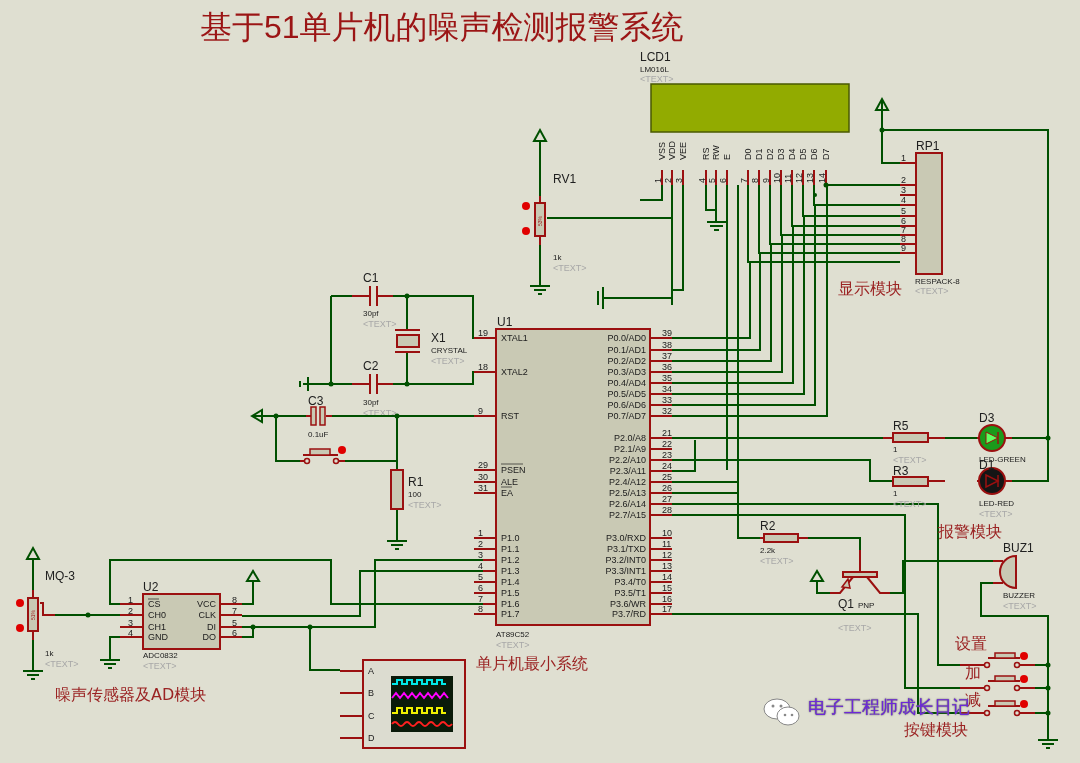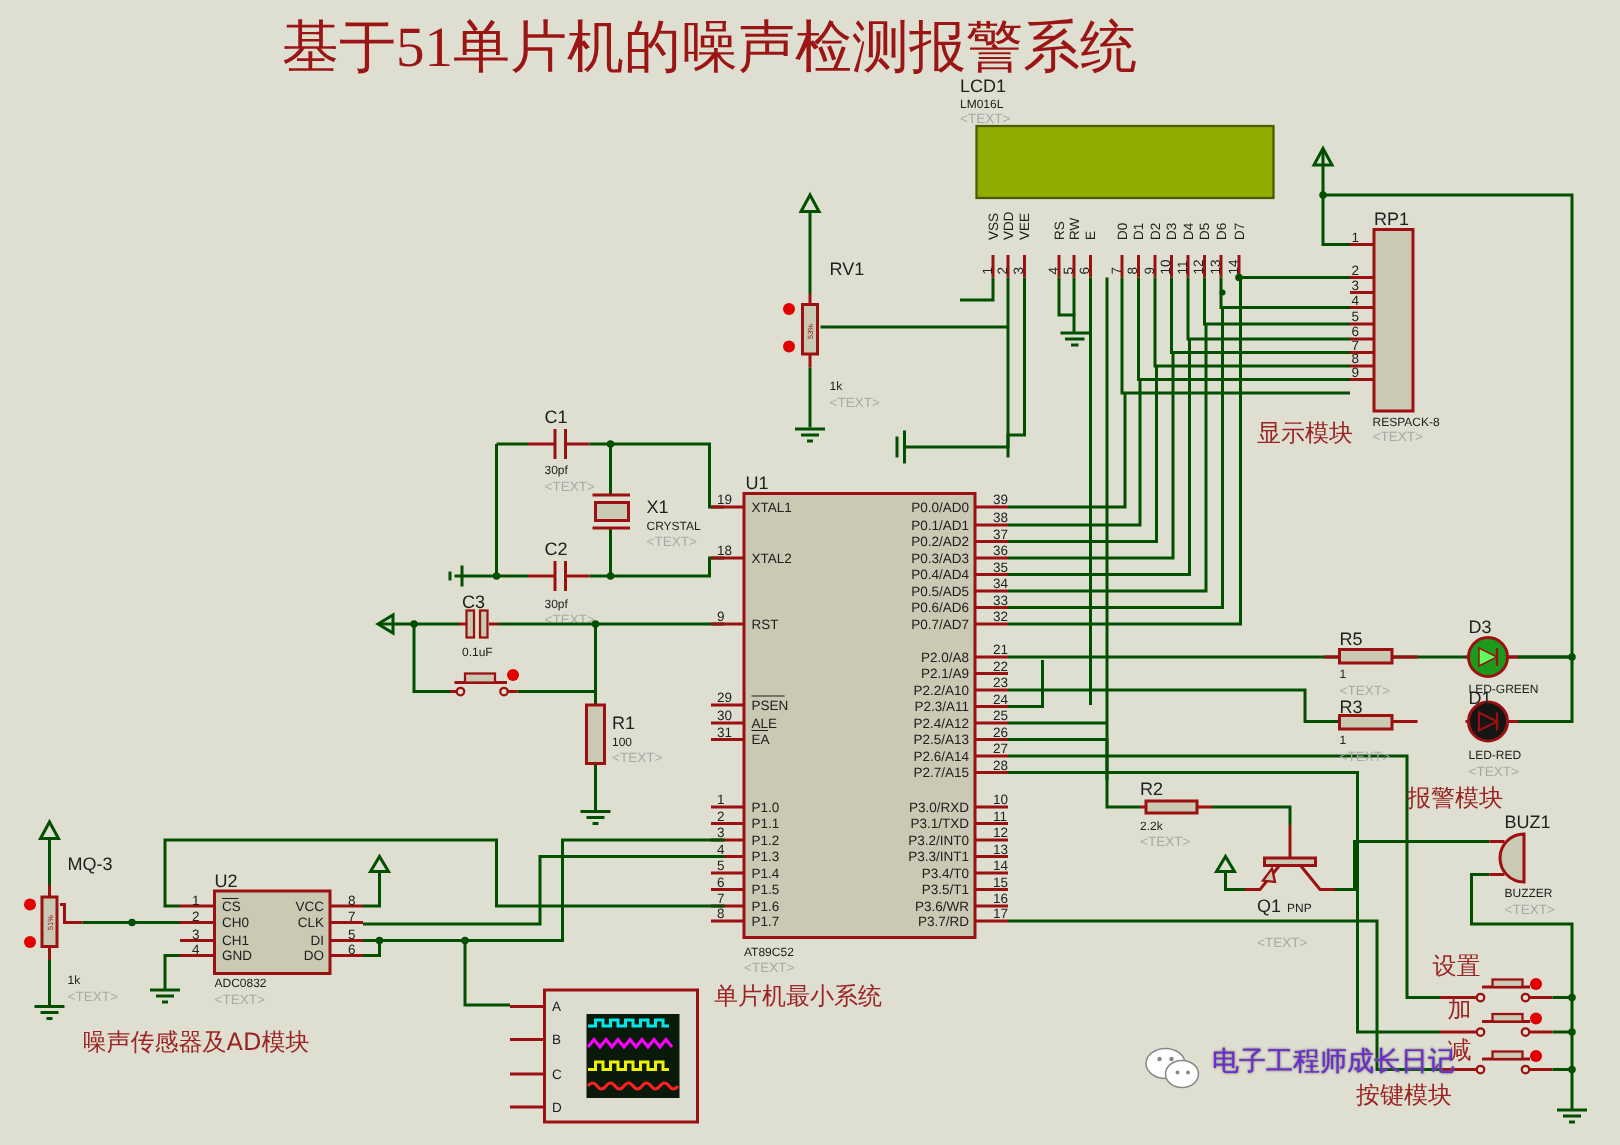--- a/index.html
+++ b/index.html
@@ -7,21 +7,21 @@
   #sch{position:absolute;left:0;top:0;}
   .lbl{font-family:"Liberation Sans",sans-serif;fill:#202020;}
   .txt{font-family:"Liberation Sans",sans-serif;fill:#a8a8a8;font-size:9px;}
   .cn{font-family:"DejaVu Sans",sans-serif;fill:#9b2323;}
   .wire{stroke:#005000;stroke-width:2;fill:none;}
   .pin{stroke:#9b1010;stroke-width:2;fill:none;}
   .body{fill:#c9c9b4;stroke:#9b1010;stroke-width:2;}
   .dot{fill:#005000;}
   .pinnum{font-family:"Liberation Sans",sans-serif;font-size:9px;fill:#202020;}
   .pinname{font-family:"Liberation Sans",sans-serif;font-size:9px;fill:#202020;}
-  .title{position:absolute;left:188px;top:6px;font-family:Liberation Serif, serif;font-size:38px;color:#9b1515;letter-spacing:0px;}
+  .title{position:absolute;left:200px;top:6px;font-family:Liberation Sans, sans-serif;font-size:32px;color:#9b1515;letter-spacing:0px;}
   .wm{position:absolute;left:763px;top:695px;font-family:"DejaVu Sans",sans-serif;font-size:18px;color:#6d28d9;text-shadow:0 0 2px #777,0 0 1px #555;}
   .wm-icon{position:absolute;left:762px;top:696px;width:40px;height:32px;}
 </style>
 </head>
 <body>
 
 <div class="title">基于51单片机的噪声检测报警系统</div>
 
 <svg id="sch" width="1080" height="763" viewBox="0 0 1080 763">
 

